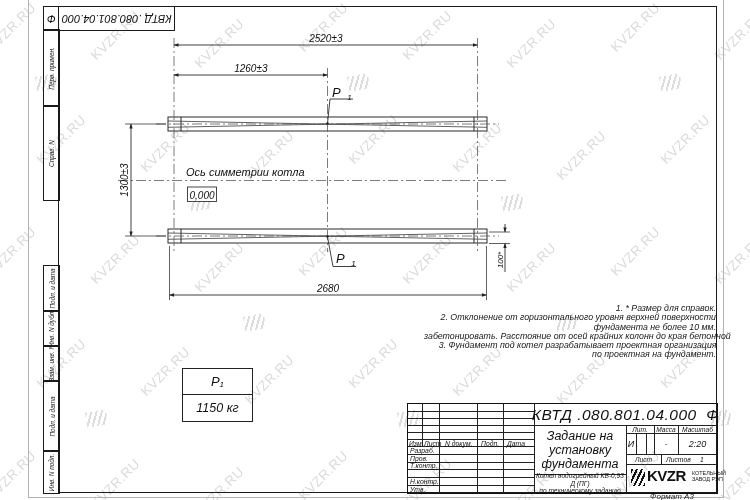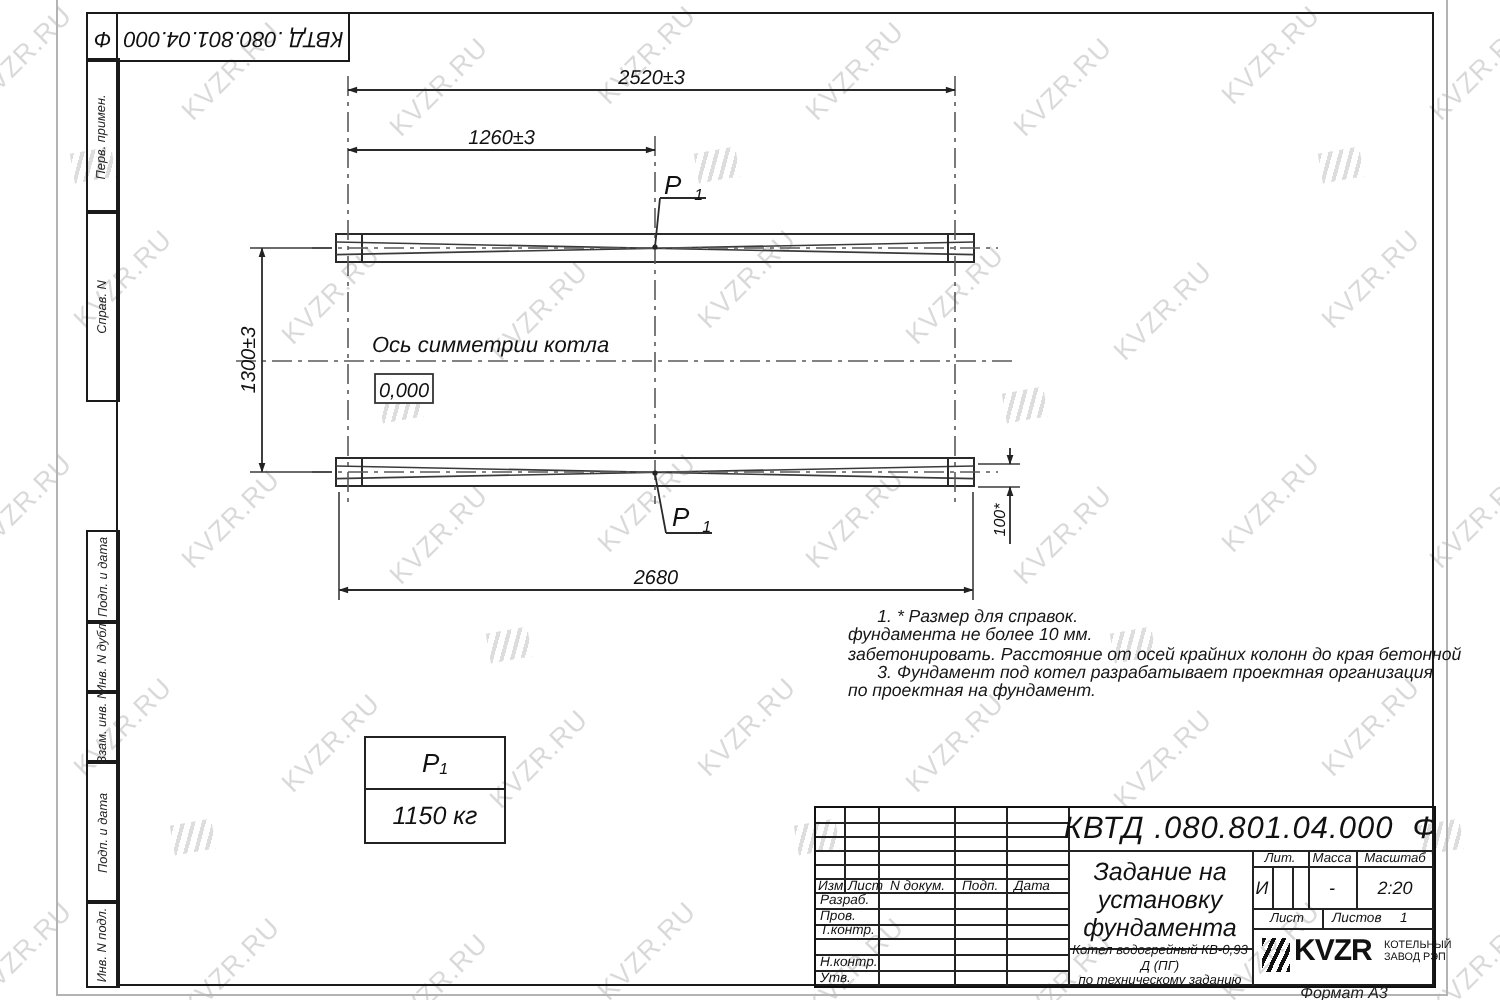--- a/index.html
+++ b/index.html
@@ -34,21 +34,21 @@
   .stp{font-size:13px;font-style:italic;fill:#111;}
   .sts{font-size:8px;font-style:italic;fill:#111;}
   
   #load-table{position:absolute;left:182px;top:368px;width:69px;height:52px;border:1.1px solid #222;}
   #load-table .cell{position:absolute;left:0;width:100%;display:flex;align-items:center;justify-content:center;
         font-style:italic;font-size:13px;}
   #lt-div{position:absolute;left:0;top:25px;width:100%;height:1px;background:#222;}
   
   #notes{position:absolute;left:424px;top:304px;width:292px;font-size:8.8px;line-height:9.3px;
          font-style:italic;color:#161616;}
-  .note-line{white-space:pre;}
+  .note-line{white-space:pre;text-align:right;}
   
   #tb{position:absolute;left:407px;top:403px;width:309px;height:89px;border:1.4px solid #111;}
   .tl{position:absolute;background:#222;}
   .tb-t{position:absolute;font-style:italic;font-size:6.8px;white-space:nowrap;color:#111;}
   .tb-c{position:absolute;display:flex;align-items:center;justify-content:center;font-style:italic;color:#111;}
   #tb-docnum{left:126px;top:0;width:183px;height:21px;font-size:15.5px;letter-spacing:.5px;white-space:pre;}
   #tb-title{left:126px;top:21px;width:92px;height:49px;flex-direction:column;font-size:12.5px;line-height:14px;}
   #tb-sub{left:126px;top:70px;width:92px;height:19px;flex-direction:column;font-size:6.6px;line-height:7.6px;text-align:center;}
   .kvzr-logo{position:absolute;left:5px;top:5px;width:14px;height:17px;
              background:repeating-linear-gradient(115deg,#111 0 2px,transparent 2px 4.5px);}
@@ -225,20 +225,21 @@
     <div class="cell" style="top:0;height:25px;">
       <span class="it">P</span>
         <span class="it" style="font-size:8px;margin-top:5px;">1</span>
     </div>
     <div id="lt-div"></div>
     <div class="cell" style="top:26px;height:26px;font-size:12.5px;">1150 кг</div>
   </div>
 
   <div id="notes">
       <div class="note-line">      1. * Размер для справок.</div>
+      <div class="note-line">      2. Отклонение от горизонтального уровня верхней поверхности</div>
       <div class="note-line">фундамента не более 10 мм.</div>
       <div class="note-line">забетонировать. Расстояние от осей крайних колонн до края бетонной</div>
       <div class="note-line">      3. Фундамент под котел разрабатывает проектная организация</div>
       <div class="note-line">по проектная на фундамент.</div>
     </div>
 
   <div id="tb">
 
     <div class="tl" style="left:14px;top:0;width:1px;height:42px;"></div>
     <div class="tl" style="left:31px;top:0;width:1px;height:89px;"></div>

